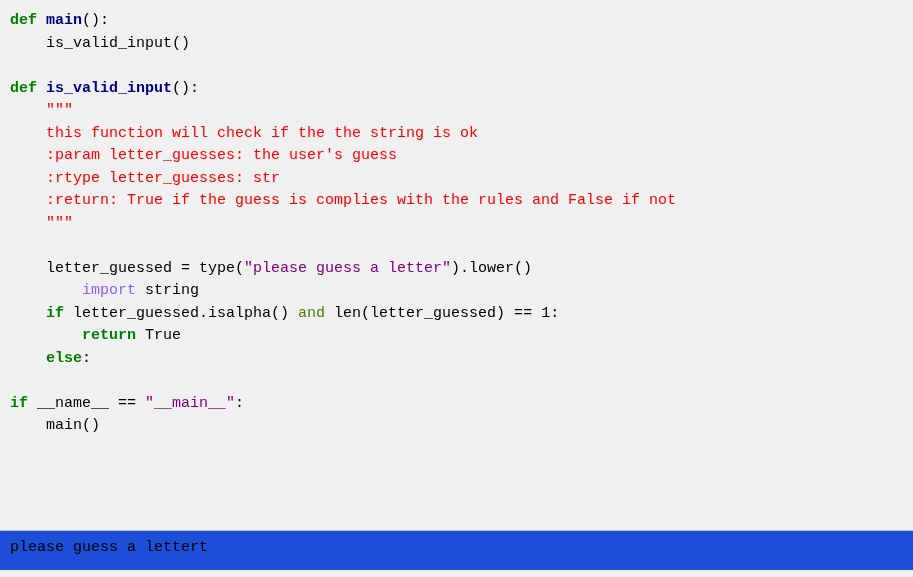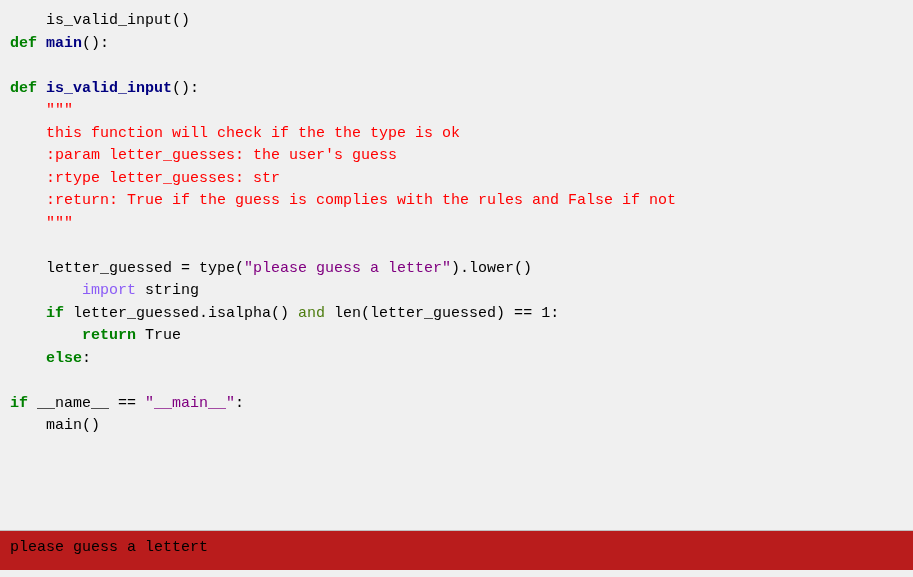--- a/index.html
+++ b/index.html
@@ -35,44 +35,44 @@
     .kw-else { color: #008000; font-weight: bold; margin-top: 24px; }
     .kw-return { color: #008000; font-weight: bold; }
     .kw-and { color: #4d7c0f; font-weight: normal; }
 
     .fn-name { color: #000080; font-weight: bold; }
     .normal { color: #000000; }
     .docstring { color: #ff0000; }
     .string { color: #800080; }
 
     .output-area {
-      background-color: #b91c1c;
+      background-color: #1d4ed8;
       padding: 6px 10px;
       border-top: 1px solid #c0c0c0;
       min-height: 40px;
     }
 
     .output-text {
       color: #000000;
       font-family: 'Courier New', Courier, monospace;
       font-size: 15px;
       white-space: pre;
     }
   </style>
 </head>
 <body>
 
 <div class="code-area">
   <div id="code-container">
+      <div class="code-line"><span class="kw-def">def </span><span class="fn-name">main</span><span class="normal">():</span></div>
       <div class="code-line"><span class="normal">    is_valid_input()</span></div>
-      <div class="code-line"><span class="kw-def">def </span><span class="fn-name">main</span><span class="normal">():</span></div>
       <div class="code-line">&nbsp;</div>
       <div class="code-line"><span class="kw-def">def </span><span class="fn-name">is_valid_input</span><span class="normal">():</span></div>
       <div class="code-line"><span class="docstring">    """</span></div>
-      <div class="code-line"><span class="docstring">    this function will check if the the type is ok</span></div>
+      <div class="code-line"><span class="docstring">    this function will check if the the string is ok</span></div>
       <div class="code-line"><span class="docstring">    :param letter_guesses: the user's guess</span></div>
       <div class="code-line"><span class="docstring">    :rtype letter_guesses: str</span></div>
       <div class="code-line"><span class="docstring">    :return: True if the guess is complies with the rules and False if not</span></div>
       <div class="code-line"><span class="docstring">    """</span></div>
       <div class="code-line">&nbsp;</div>
       <div class="code-line"><span class="normal">    letter_guessed = type(</span><span class="string">"please guess a letter"</span><span class="normal">).lower()</span></div>
       <div class="code-line"><span class="normal">    </span><span class="kw-import">import</span><span class="normal"> string</span></div>
       <div class="code-line"><span class="normal">    </span><span class="kw-if">if</span><span class="normal"> letter_guessed.isalpha() </span><span class="kw-and">and</span><span class="normal"> len(letter_guessed) == 1:</span></div>
       <div class="code-line"><span class="normal">        </span><span class="kw-return">return</span><span class="normal"> True</span></div>
       <div class="code-line"><span class="normal">    </span><span class="kw-else">else</span><span class="normal">:</span></div>

